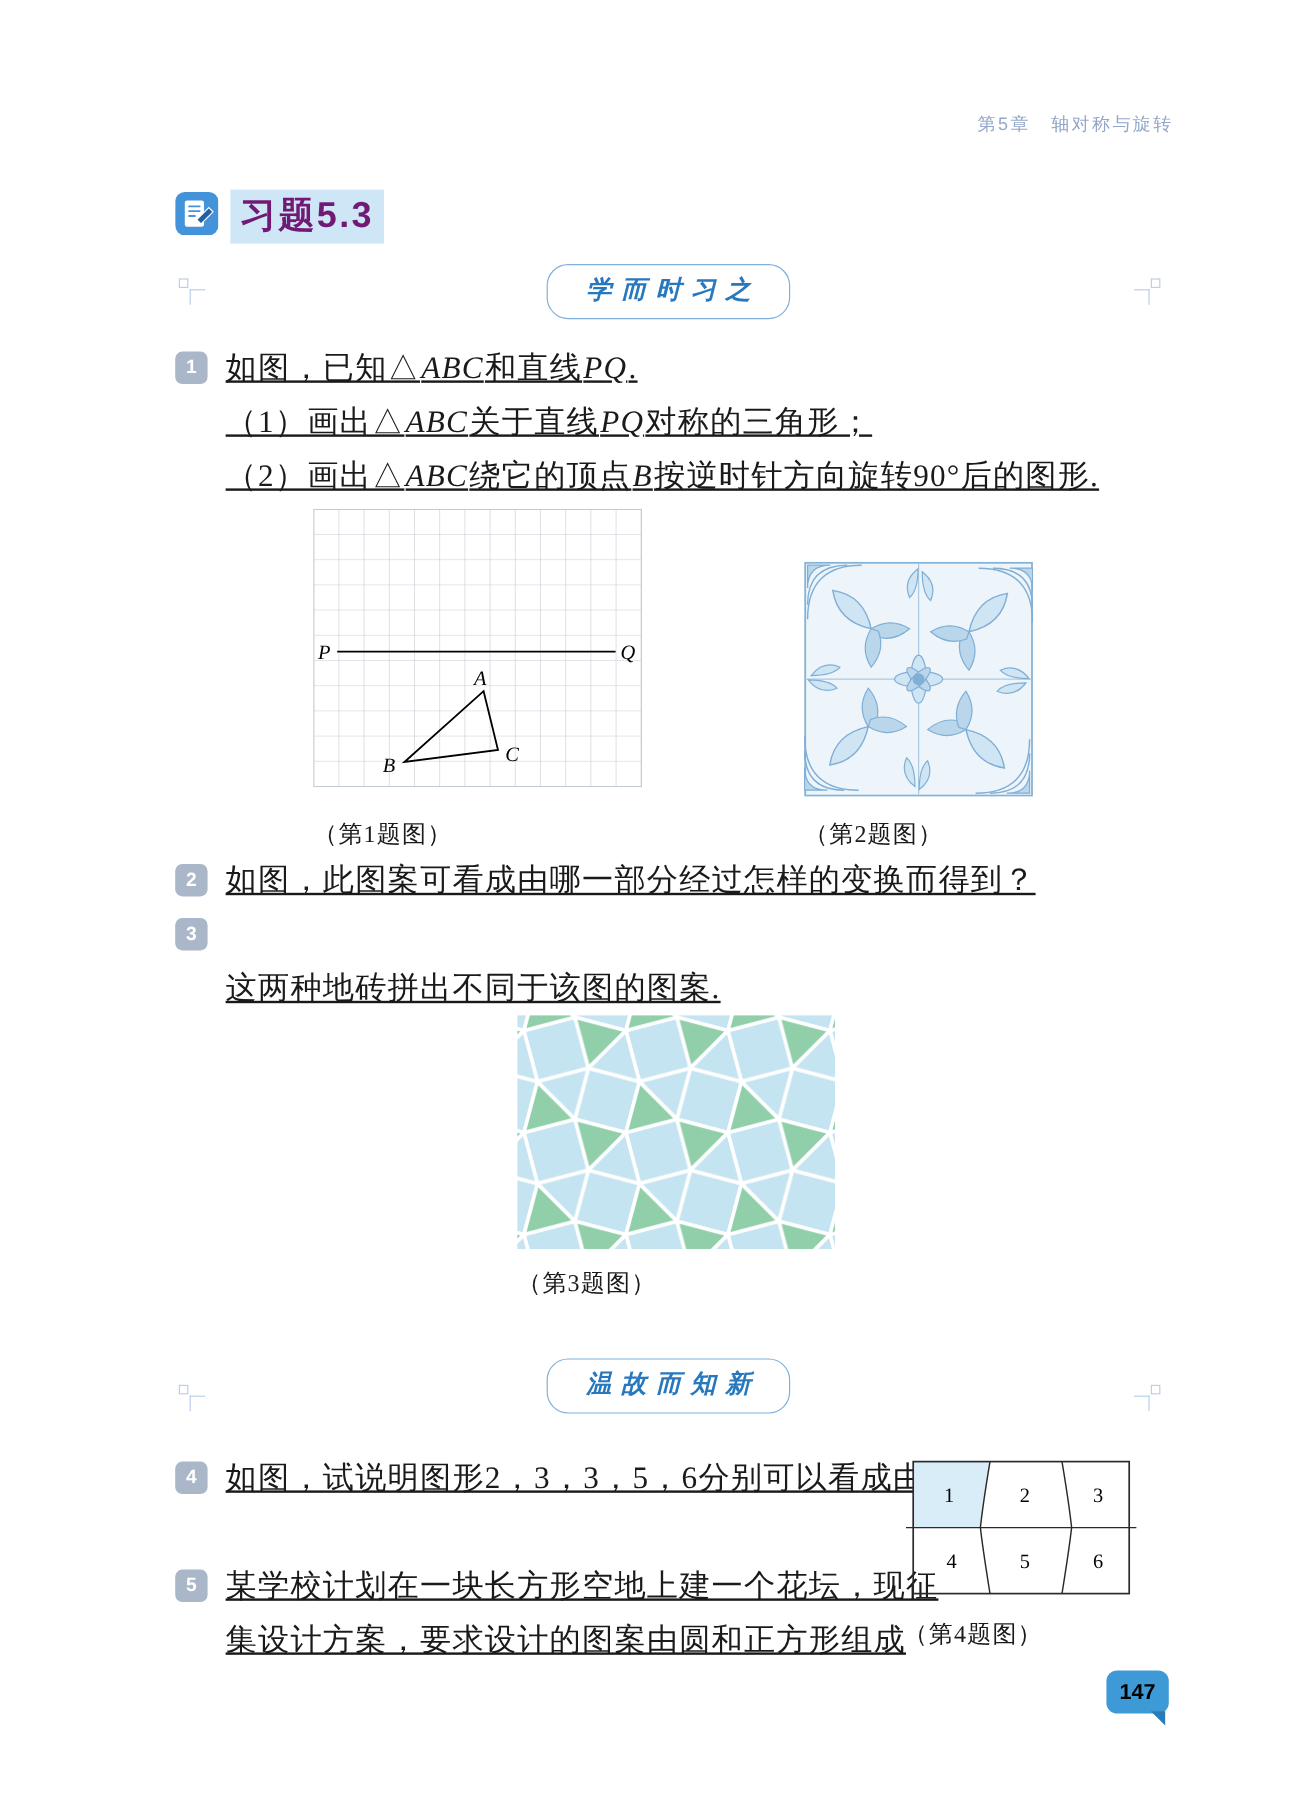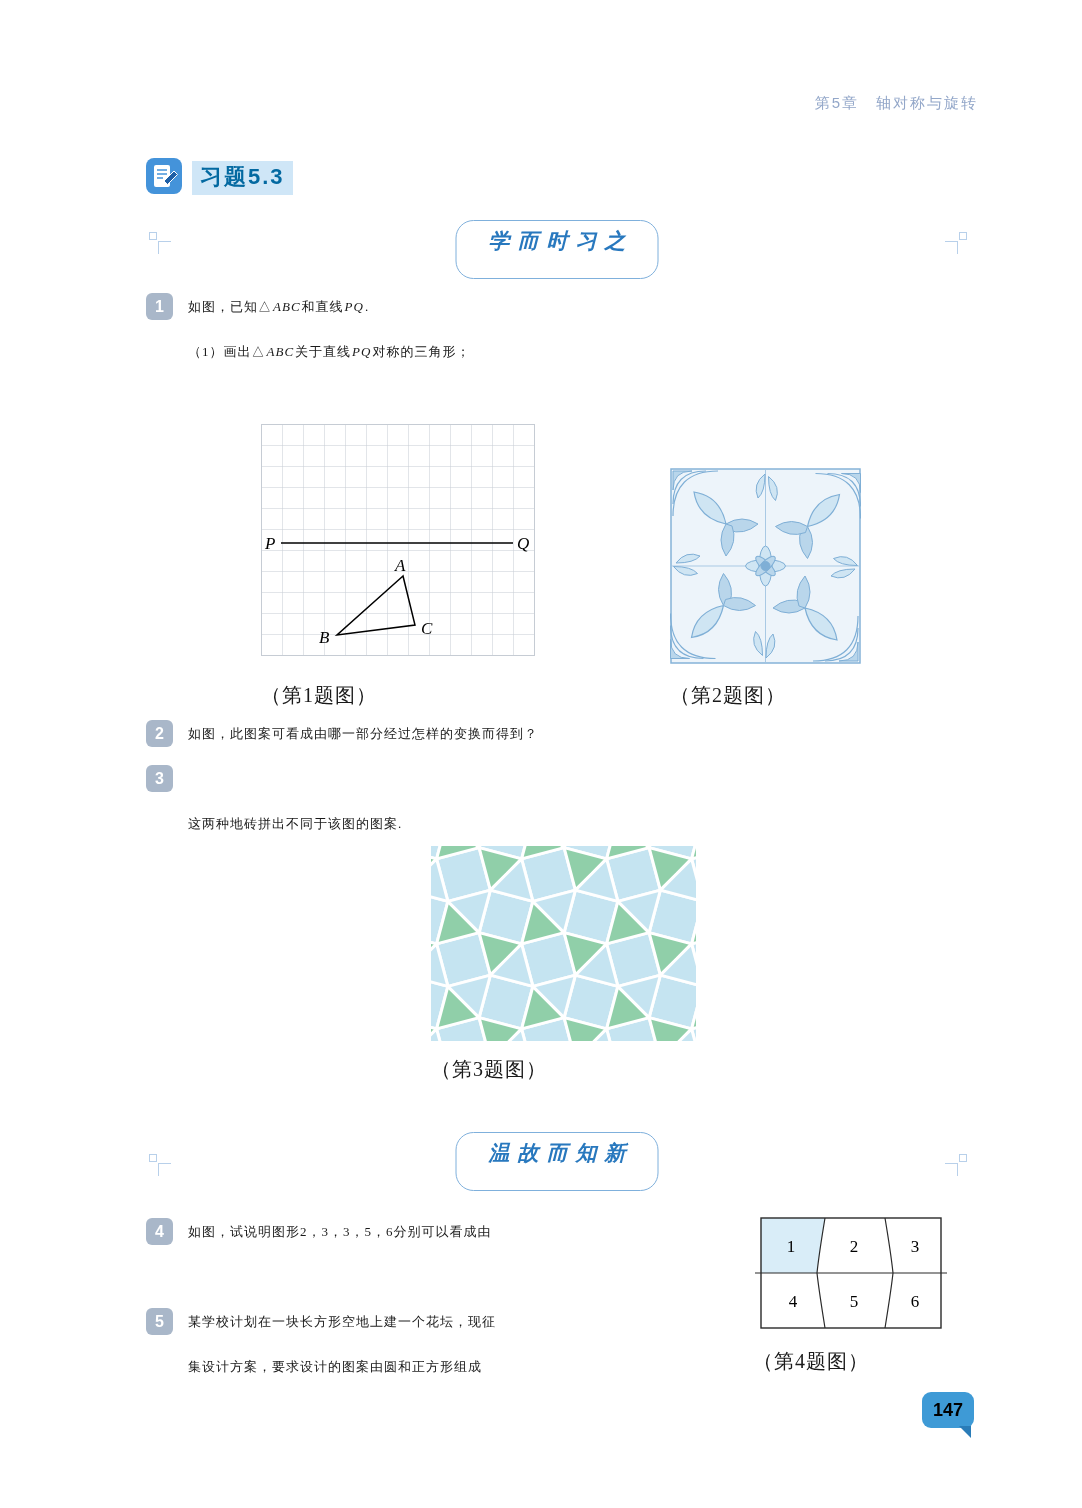--- a/index.html
+++ b/index.html
@@ -5,41 +5,41 @@
   html,body{margin:0;padding:0;background:#fff;}
   .page{position:relative;width:1082px;height:1508px;background:#ffffff;overflow:hidden;
         font-family:"Liberation Serif",serif;color:#1a1a1a;margin-left:16px;}
 
   
   .chapter-header{position:absolute;top:94px;right:120px;font-family:"Liberation Sans",sans-serif;
         font-size:15px;color:#93a7c9;letter-spacing:2px;}
 
   
   .ex-title{position:absolute;left:130px;top:158px;display:flex;align-items:center;gap:10px;}
-  .ex-title .hl{background:#cfe6f7;color:#0369a1;font-family:"Liberation Sans",sans-serif;
-        font-weight:bold;font-size:22px;padding:1px 8px 3px 8px;letter-spacing:2px;}
+  .ex-title .hl{background:#cfe6f7;color:#701a75;font-family:"Liberation Sans",sans-serif;
+        font-weight:bold;font-size:30px;padding:1px 8px 3px 8px;letter-spacing:2px;}
 
   
   .pill{position:absolute;left:50%;transform:translateX(-50%);
         border:1.5px solid #7fb0dc;border-radius:18px;background:#fff;
         color:#2878be;font-style:italic;font-weight:bold;font-size:21px;
-        letter-spacing:8px;padding:6px 24px 23px 32px;white-space:nowrap;}
+        letter-spacing:8px;padding:6px 24px 10px 32px;white-space:nowrap;}
 
   
   .mark{position:absolute;width:18px;height:18px;}
   .mark::before{content:"";position:absolute;left:0;top:0;width:6px;height:6px;border:1px solid #b8d0ea;}
   .mark::after{content:"";position:absolute;left:9px;top:9px;width:12px;height:12px;
         border-left:1px solid #b8d0ea;border-top:1px solid #b8d0ea;}
   .mark.right{transform:scaleX(-1);}
 
   
   .pbadge{position:absolute;left:130px;width:27px;height:27px;border-radius:6px;background:#a9b7c9;
         color:#fff;font-family:"Liberation Sans",sans-serif;font-size:16px;font-weight:bold;
         display:flex;align-items:center;justify-content:center;}
-  .ptext{position:absolute;font-size:13px;letter-spacing:1px;line-height:28px;white-space:nowrap;}
+  .ptext{position:absolute;font-size:26px;letter-spacing:1px;line-height:28px;white-space:nowrap;text-decoration:underline;}
   .mi{font-style:italic;padding:0 1px;}
 
   .cap{position:absolute;text-align:left;font-size:20px;letter-spacing:1px;}
 
   figure{margin:0;padding:0;position:absolute;}
 
   
   .tile-sq{fill:#c5e4f1;stroke:#fff;stroke-width:3;stroke-linejoin:round;}
   .tile-g{fill:#90cfa9;stroke:#fff;stroke-width:3;stroke-linejoin:round;}
   .tile-b{fill:#c5e4f1;stroke:#fff;stroke-width:3;stroke-linejoin:round;}
@@ -76,20 +76,21 @@
     <span class="hl">习题5.3</span>
   </div>
 
   <div class="pill" style="top:220px;">学而时习之</div>
   <div class="mark" style="left:133px;top:232px;"></div>
   <div class="mark right" style="left:933px;top:232px;"></div>
 
   <div class="pbadge" style="top:293px;">1</div>
   <div class="ptext" style="left:172px;top:293px;"><span>如图，已知△</span><span class="mi">ABC</span><span>和直线</span><span class="mi">PQ</span><span>.</span></div>
   <div class="ptext" style="left:172px;top:338px;"><span>（1）画出△</span><span class="mi">ABC</span><span>关于直线</span><span class="mi">PQ</span><span>对称的三角形；</span></div>
+  <div class="ptext" style="left:172px;top:383px;"><span>（2）画出△</span><span class="mi">ABC</span><span>绕它的顶点</span><span class="mi">B</span><span>按逆时针方向旋转90°后的图形.</span></div>
 
   <figure style="left:245px;top:424px;">
     <svg width="274" height="232" viewBox="0 0 274 232">
       <defs>
         <pattern id="grid" width="21" height="21" patternUnits="userSpaceOnUse">
           <path d="M21 0 H0 V21" fill="none" stroke="#c6ccd4" stroke-width="1"></path>
         </pattern>
       </defs>
       <rect x="0.5" y="0.5" width="273" height="231" fill="url(#grid)" stroke="#c6ccd4"></rect>
       <line x1="20" y1="119" x2="252" y2="119" stroke="#000" stroke-width="1.6"></line>

